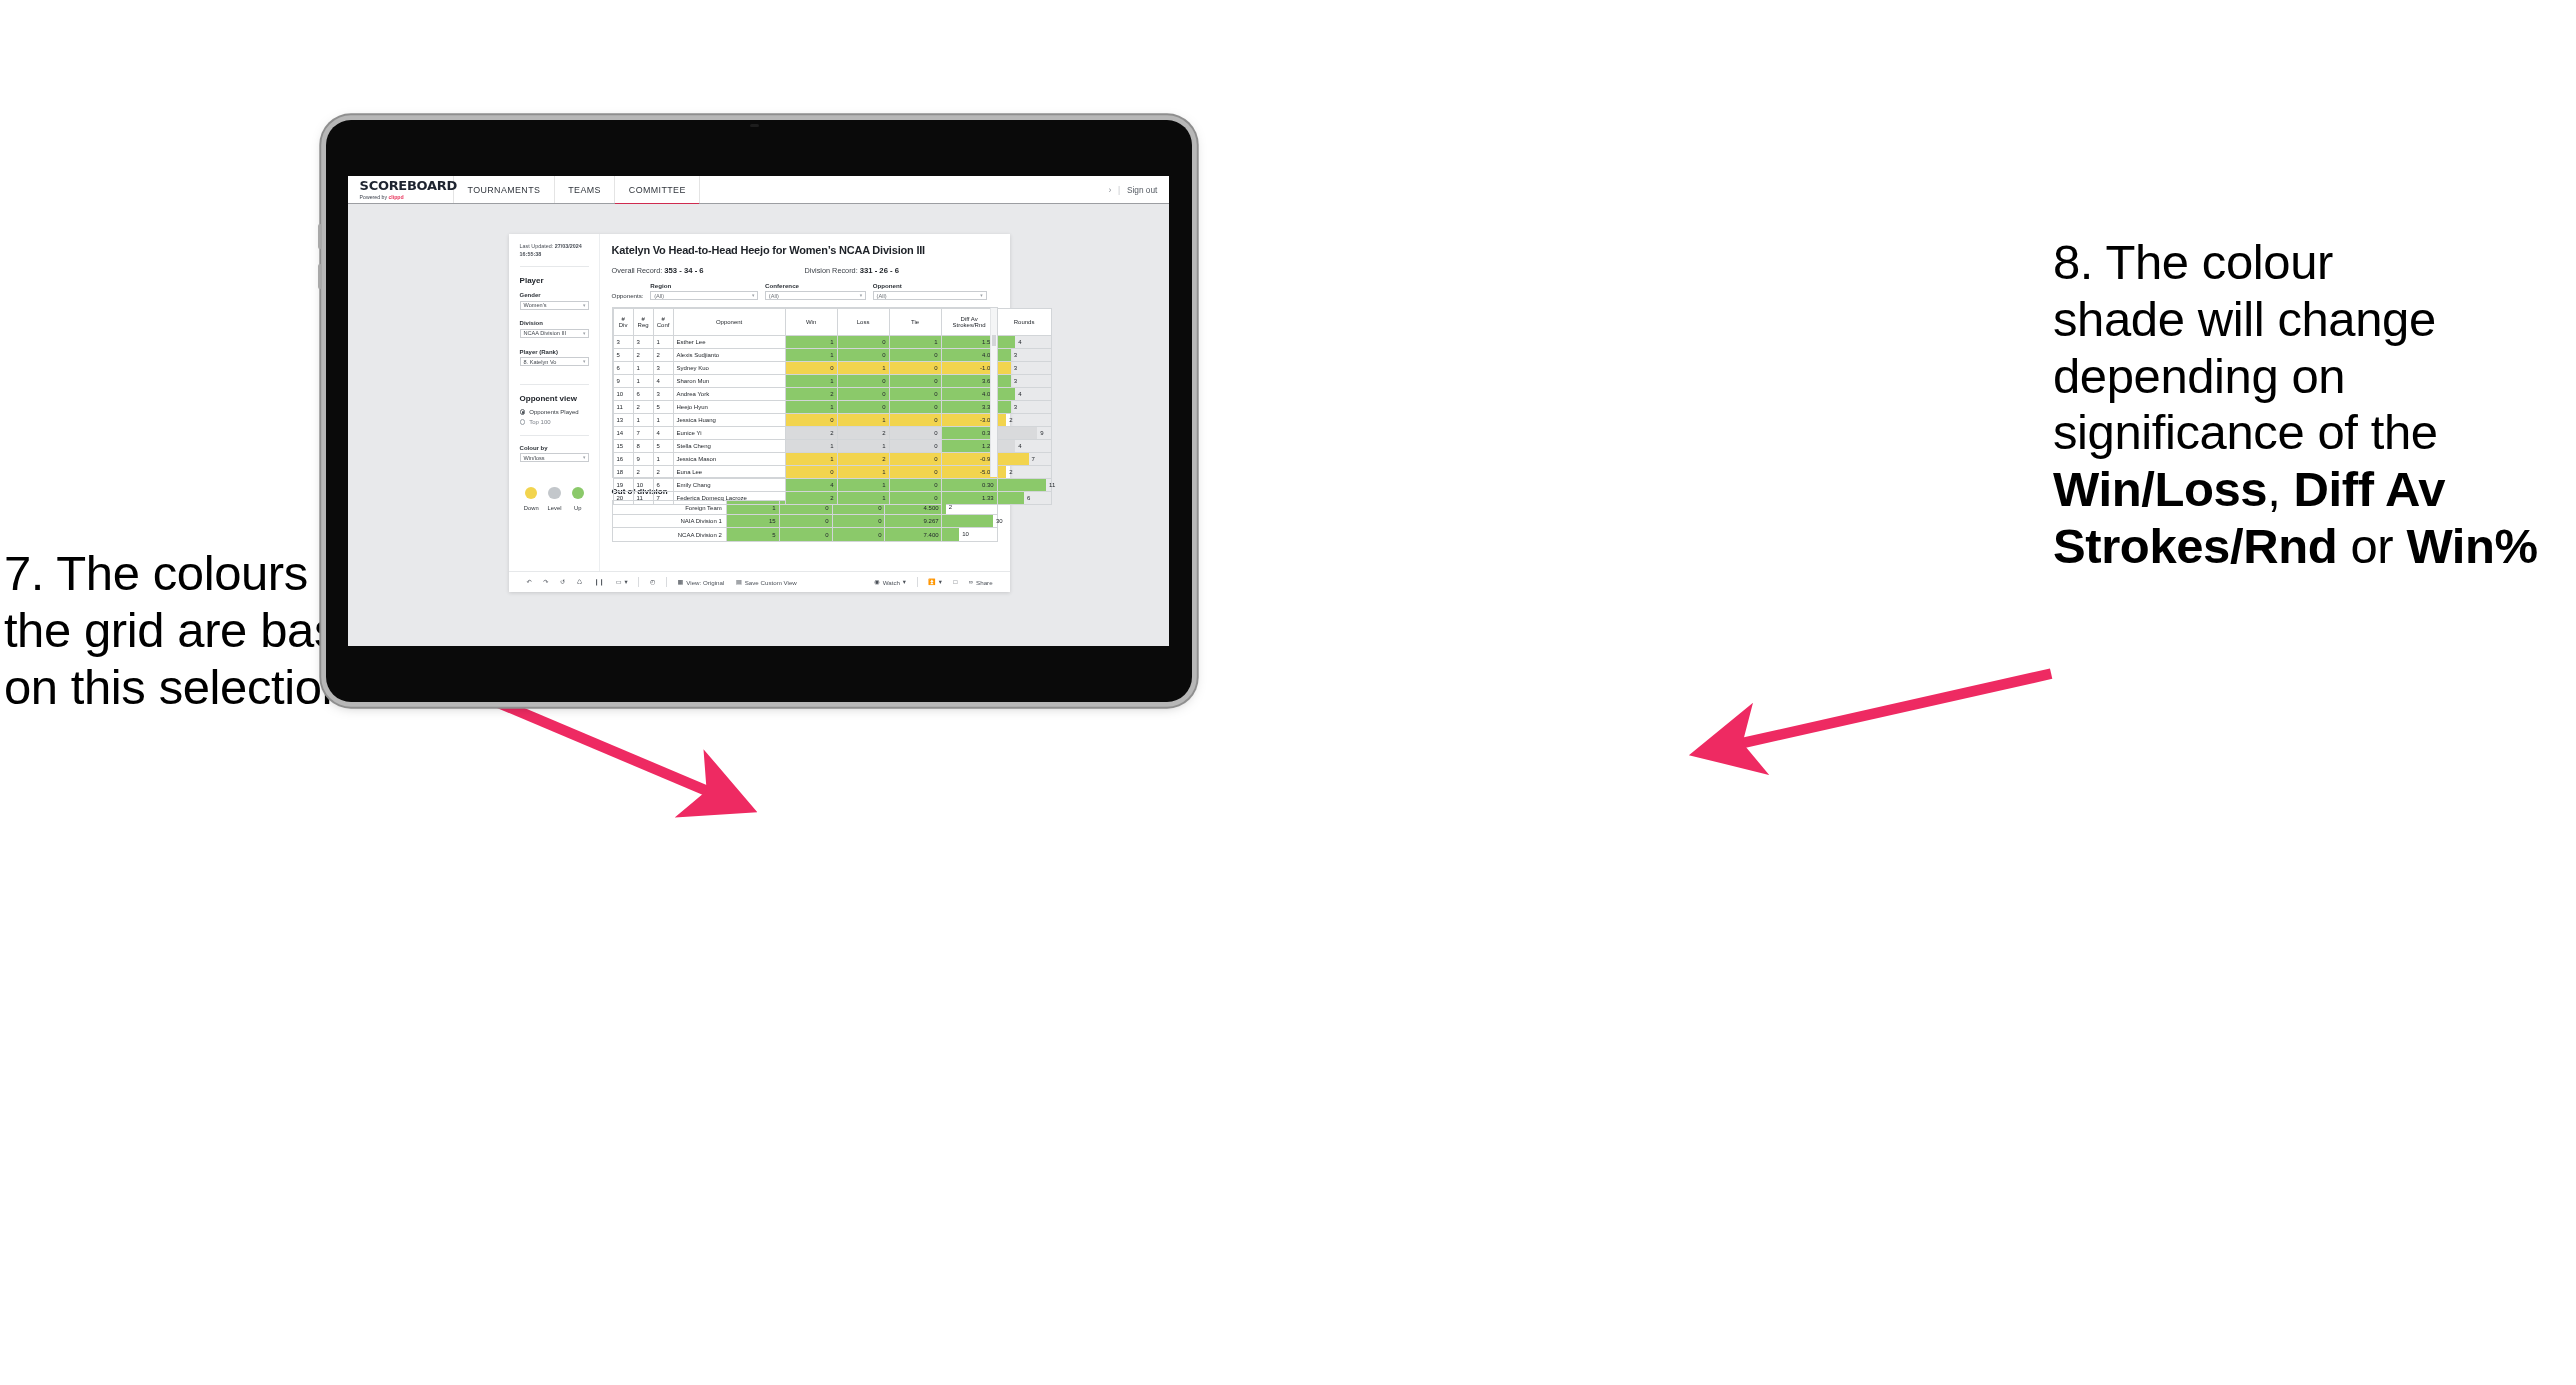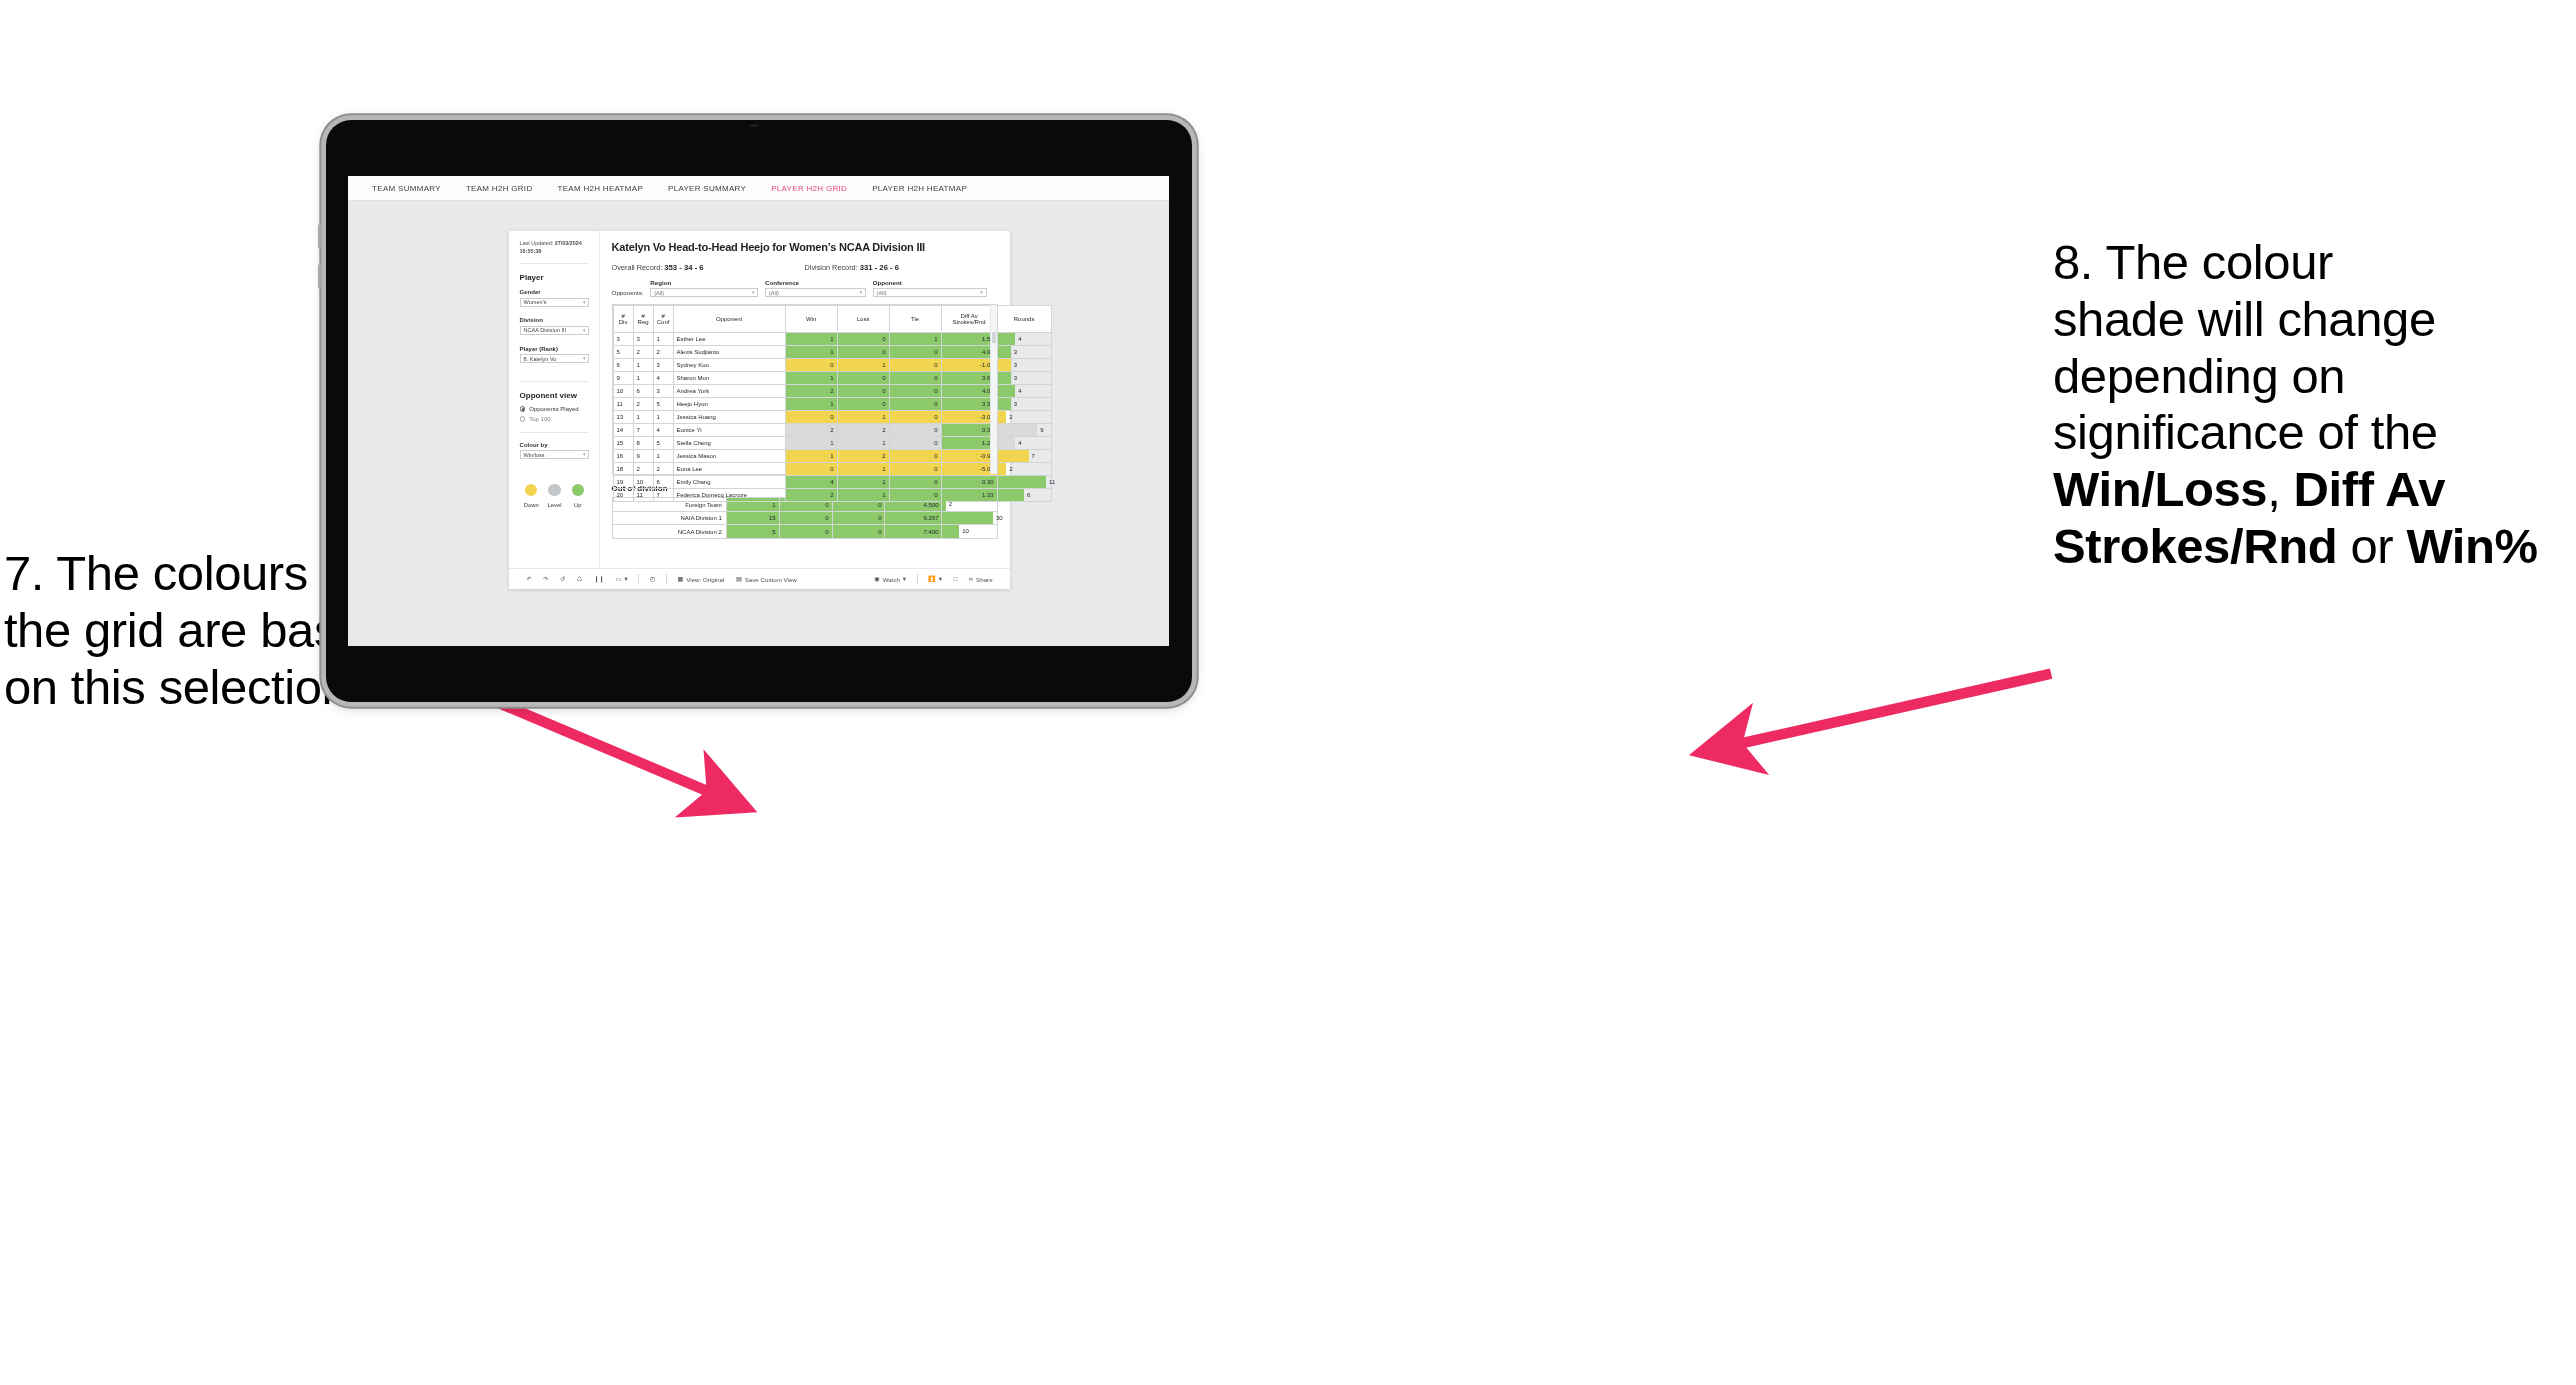--- a/index.html
+++ b/index.html
@@ -176,29 +176,35 @@
     <line x1="390" y1="10" x2="52" y2="86" stroke="#EE2A62" stroke-width="11" marker-end="url(#ah2)"></line>
   </svg>
 
   <div id="tablet">
     <div class="tbtn" style="left:424px;top:3.9px;width:8.7px;height:2.9px;border-radius:1.9px;background:#1d1d1d"></div>
     <div class="tbtn" style="left:-7.7px;top:104px;width:3.9px;height:25px;background:#a9a9a9"></div>
     <div class="tbtn" style="left:-7.7px;top:144px;width:3.9px;height:25px;background:#a9a9a9"></div>
 
     <div id="screen">
 
-
-      <div id="subnav">
-        <div class="subitem">TEAM SUMMARY</div>
-        <div class="subitem">TEAM H2H GRID</div>
-        <div class="subitem">TEAM H2H HEATMAP</div>
-        <div class="subitem">PLAYER SUMMARY</div>
-        <div class="subitem active">PLAYER H2H GRID</div>
-        <div class="subitem">PLAYER H2H HEATMAP</div>
+      <div id="topnav">
+        <div id="logo-cell">
+          <div id="logo-word">SCOREBOARD</div>
+          <div id="logo-sub"><span>Powered by </span><span class="brand">clippd</span></div>
+        </div>
+        <div class="topitem">TOURNAMENTS</div>
+        <div class="topitem">TEAMS</div>
+        <div class="topitem active">COMMITTEE</div>
+        <div id="topright">
+          <span class="chev">›</span>
+          <span class="sep">|</span>
+          <span>Sign out</span>
+        </div>
       </div>
+
 
       <div id="workspace">
         <div id="card">
           <div id="card-body">
 
             <div id="sidebar">
               <div class="updated">
                 <span>Last Updated: </span><b>27/03/2024</b><br>
                 <b>16:55:38</b>
               </div>

